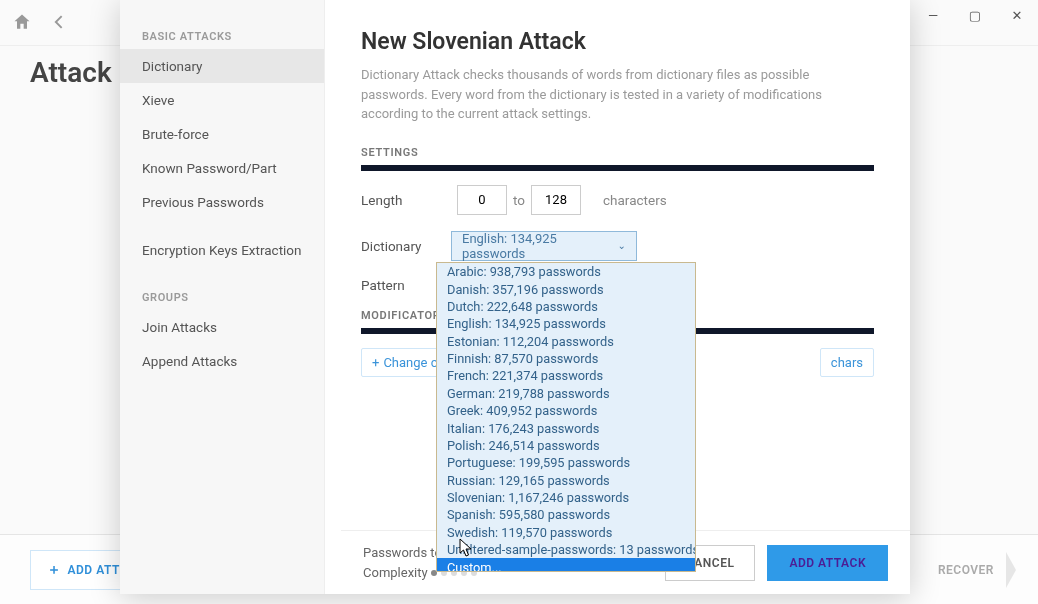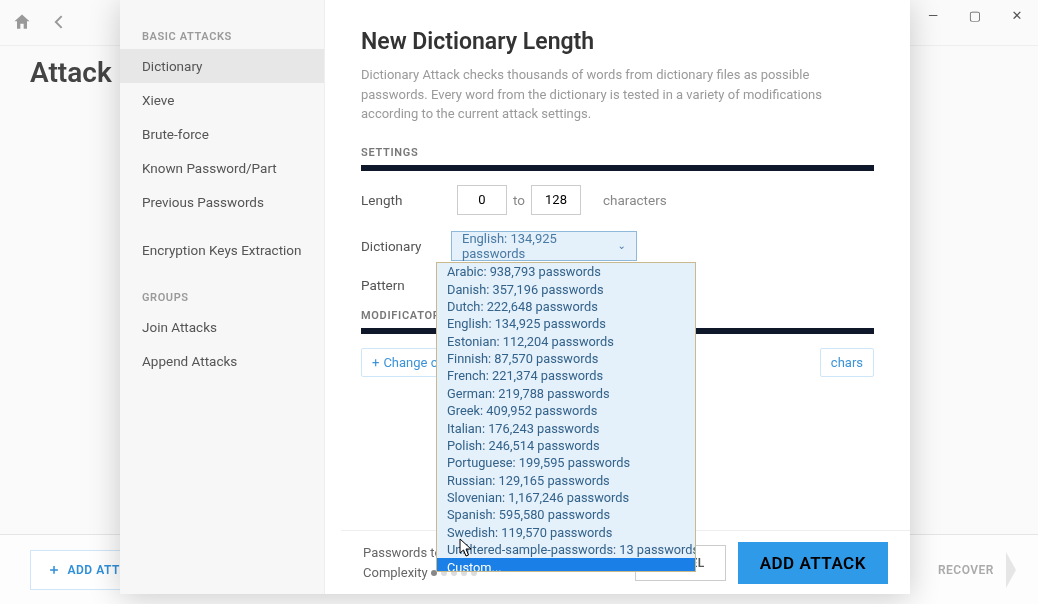--- a/index.html
+++ b/index.html
@@ -40,21 +40,21 @@
 .dropdown { position: absolute; top: 238px; left: 436px; width: 260px; border: 1px solid #c9b98f; background: #e4f0fa; max-height: 310px; overflow: hidden; z-index: 5; margin-top: 24px; }
 .dropdown .opt { padding: 1.2px 10px; font-size: 12.8px; color: #33628a; cursor: pointer; white-space: nowrap; }
 .dropdown .opt.hl { background: #1a7fe6; color: #fff; }
 
 .modal-footer { position: absolute; left: 16px; right: 0; bottom: 0; height: 64px; border-top: 1px solid #eee; display: flex; align-items: center; padding: 0 22px; }
 .footer-left { flex: 1; font-size: 13px; color: #666; line-height: 1.5; }
 .dots { display: flex; gap: 4px; margin-top: 2px; }
 .dot { width: 6px; height: 6px; border-radius: 50%; background: #ddd; }
 .dot.on { background: #888; }
 .btn-cancel { border: 1px solid #ccc; background: #fff; color: #555; font-weight: 600; font-size: 12px; padding: 10px 20px; letter-spacing: .5px; cursor: pointer; margin-right: 12px; }
-.btn-primary { border: none; background: #2f9ae8; color: #000000; font-weight: 600; font-size: 17px; padding: 11px 22px; letter-spacing: .5px; cursor: pointer; text-align: center; }
+.btn-primary { border: none; background: #2f9ae8; color: #4c1d95; font-weight: 600; font-size: 12px; padding: 11px 22px; letter-spacing: .5px; cursor: pointer; text-align: center; }
 
 .cursor { position: absolute; left: 459px; top: 538px; z-index: 6; pointer-events: none; }
 
 svg { display: block; }
 </style>
 </head>
 <body>
 
 <div class="topbar">
   <span class="ico">
@@ -96,21 +96,21 @@
       <div class="item">Previous Passwords</div>
       <div style="height: 14px;"></div>
       <div class="item">Encryption Keys Extraction</div>
       <div style="height: 14px;"></div>
       <div class="section-label">GROUPS</div>
       <div class="item">Join Attacks</div>
       <div class="item">Append Attacks</div>
       <div style="height: 14px;"></div>
     </div>
   <div class="main">
-    <h1>New Dictionary Length</h1>
+    <h1>New Slovenian Attack</h1>
     <p class="desc">Dictionary Attack checks thousands of words from dictionary files as possible passwords. Every word from the dictionary is tested in a variety of modifications according to the current attack settings.</p>
 
     <div class="sect">SETTINGS</div>
 
     <div class="formrow">
       <span class="lbl">Length</span>
       <input class="numbox" value="0" style="">
       <span class="between">to</span>
       <input class="numbox" value="128" style="">
       <span class="between" style="margin-left:16px">characters</span>

